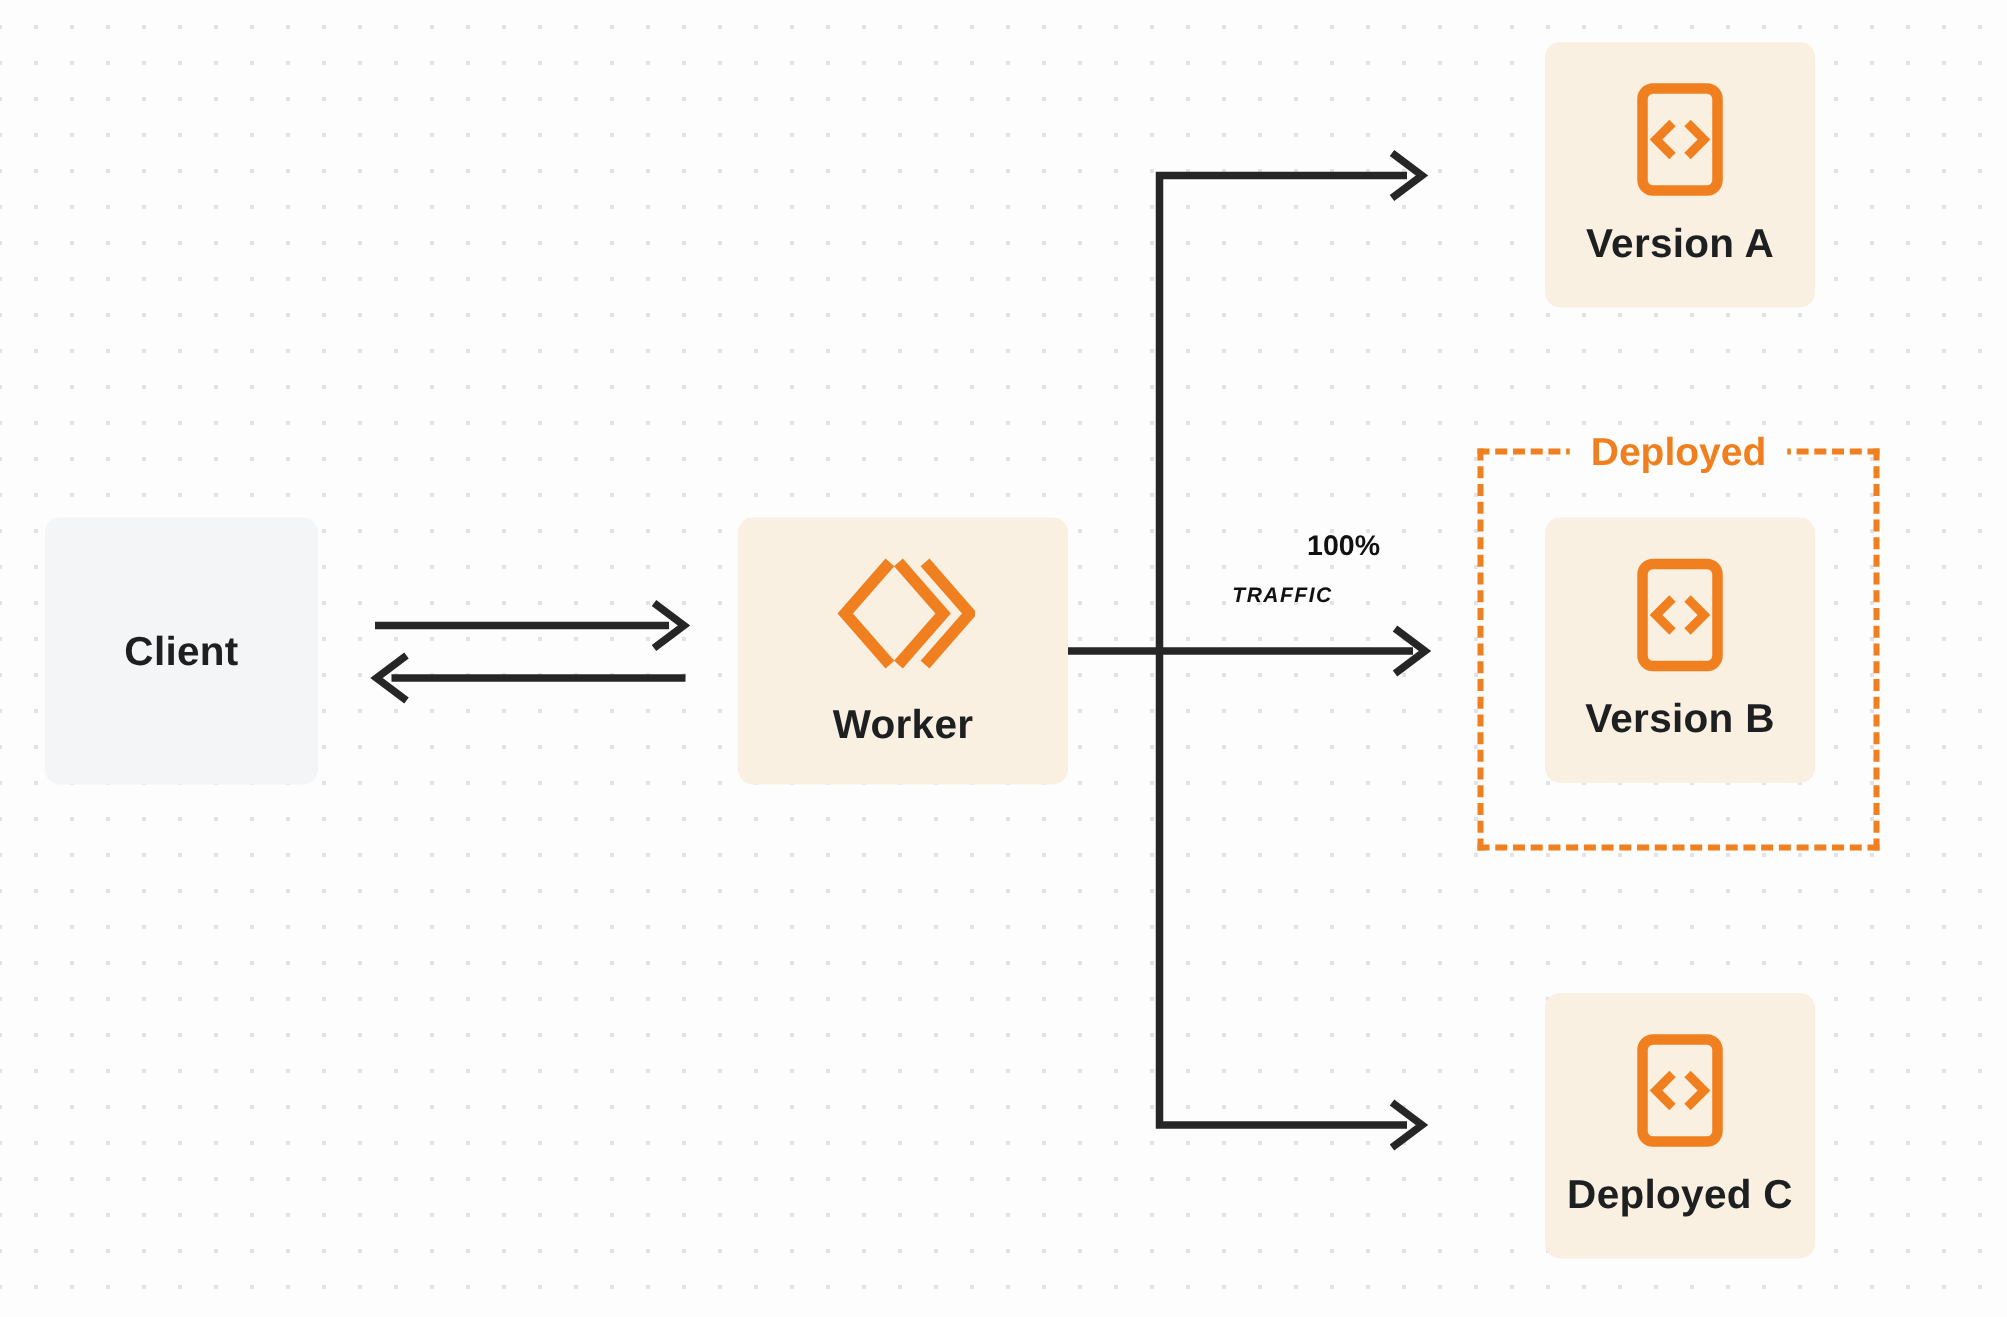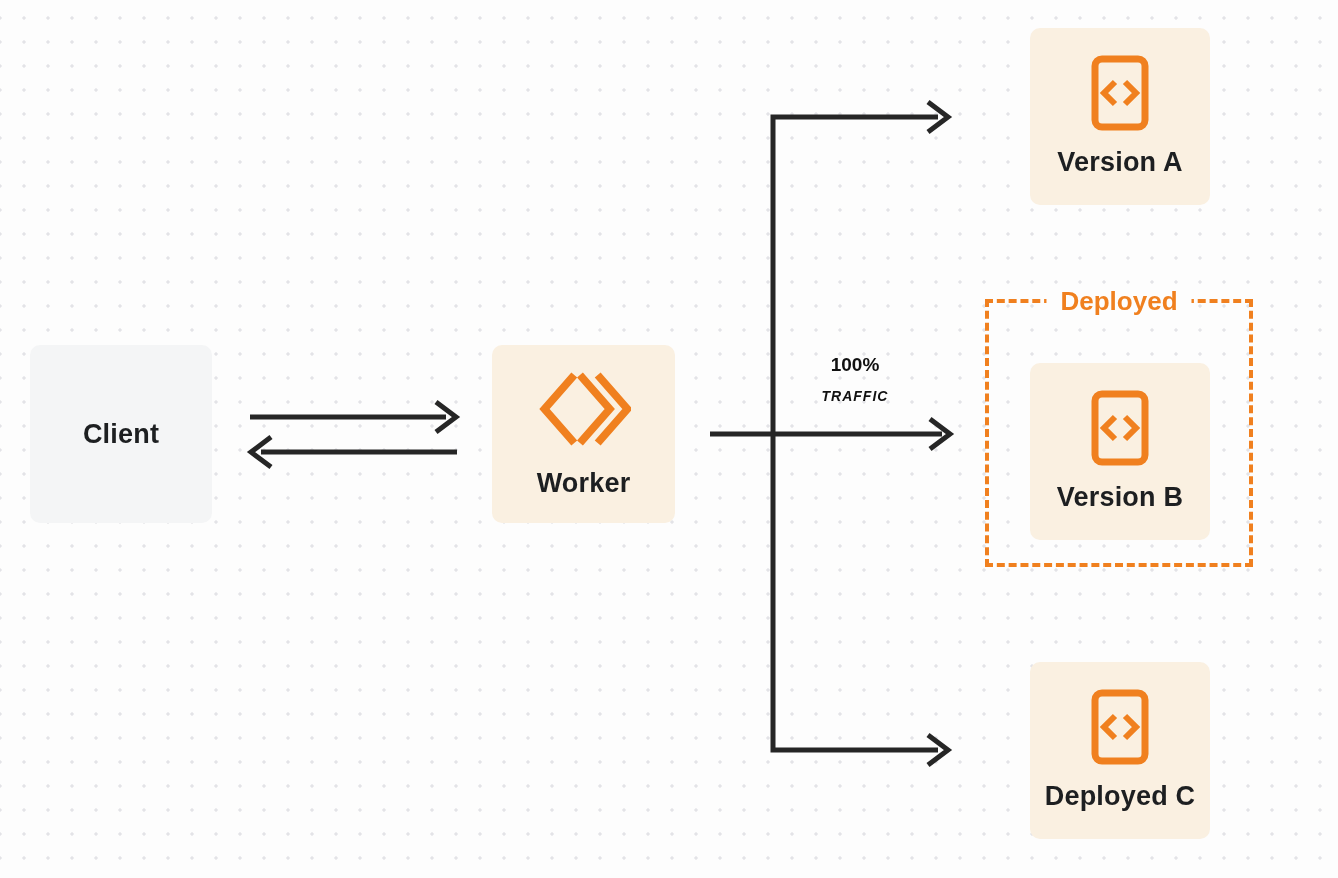--- a/index.html
+++ b/index.html
@@ -22,41 +22,41 @@
     stroke-linecap:butt; stroke-linejoin:miter;
   }
   .node{
     position:absolute; border-radius:10px;
     display:flex; flex-direction:column; align-items:center; justify-content:center;
   }
   .node-label{
     font-size:27px; font-weight:700; color:var(--ink); letter-spacing:.2px;
   }
   .node--client{left:30px; top:345px; width:182px; height:178px; background:var(--gray);}
-  .node--worker{left:492px; top:345px; width:183px; height:178px; background:var(--cream); gap:20px;}
+  .node--worker{left:492px; top:345px; width:220px; height:178px; background:var(--cream); gap:20px;}
   .node--version{width:180px; height:177px; background:var(--cream); gap:16px; left:1030px;}
   .node--va{top:28px;text-align:right;}
-  .node--vb{top:363px;}
+  .node--vb{top:345px;}
   .node--vc{top:662px;}
   .icon svg{display:block;}
   .icon path, .icon rect{stroke:var(--accent); fill:none; stroke-linejoin:miter; stroke-linecap:butt;}
   .deployed-box{
     position:absolute; left:985px; top:299px; width:268px; height:268px;
     border:4px dashed var(--accent);
   }
   .deployed-label{
     position:absolute; top:-19px; left:50%; transform:translateX(-50%);
     background:var(--bg); padding:0 14px; white-space:nowrap;
     color:var(--accent); font-size:26px; font-weight:700; line-height:34px;text-align:center;
   }
   .traffic-label{
     position:absolute; left:790px; top:350px; width:130px; text-align:center;
     color:#111; font-weight:700;
   }
-  .traffic-label .l1{font-size:19px; line-height:30px; display:block;}
+  .traffic-label .l1{font-size:19px; line-height:30px; display:block;text-align:right;}
   .traffic-label .l2{font-size:14px; line-height:32px; display:block; letter-spacing:1px;font-style:italic;}
 </style>
 </head>
 <body>
 
 <div class="canvas">
 
   <svg class="edges" viewBox="0 0 1338 878" aria-hidden="true">
 
     <path d="M250 417 L446 417"></path>

